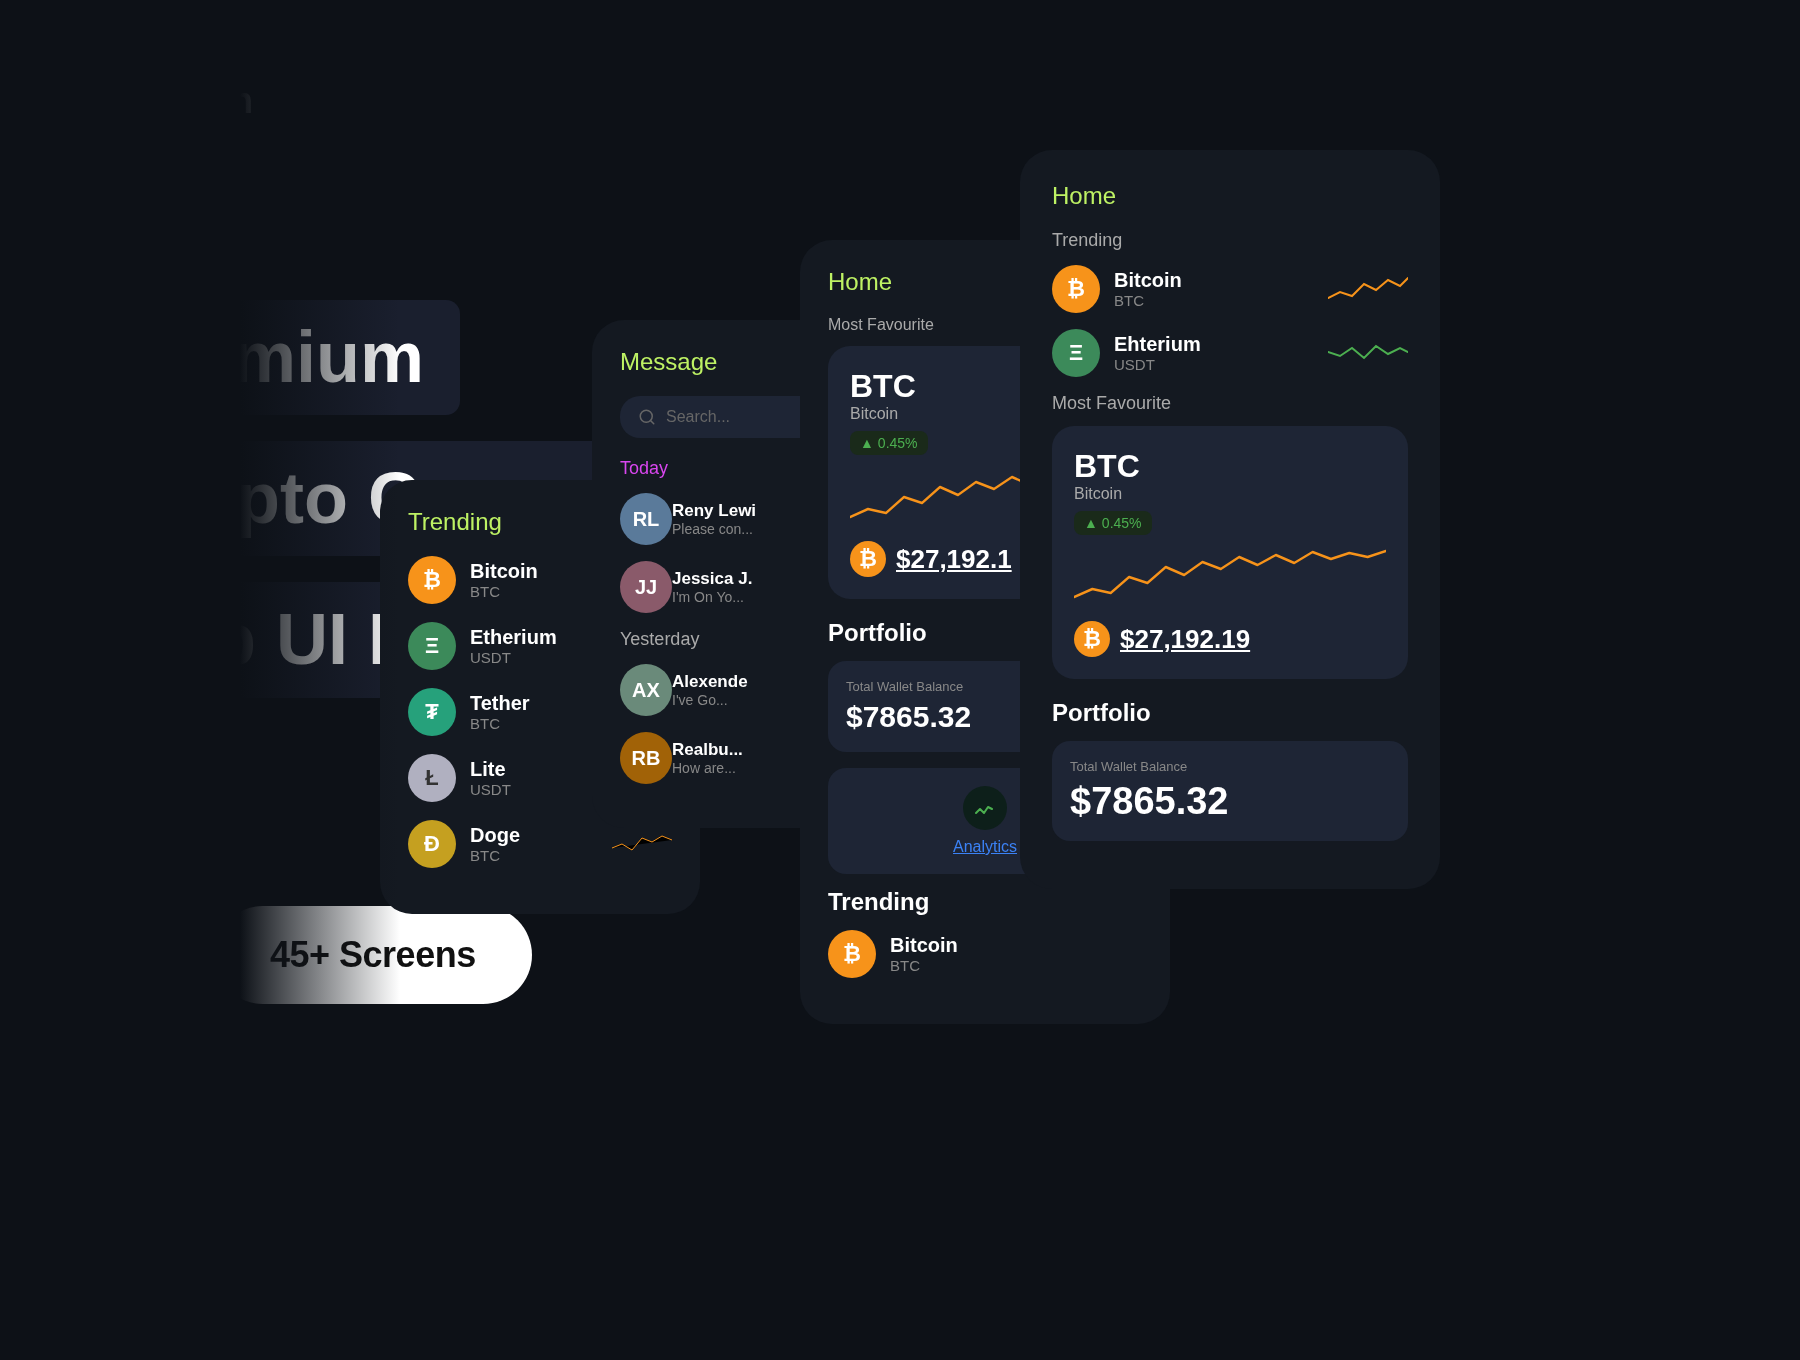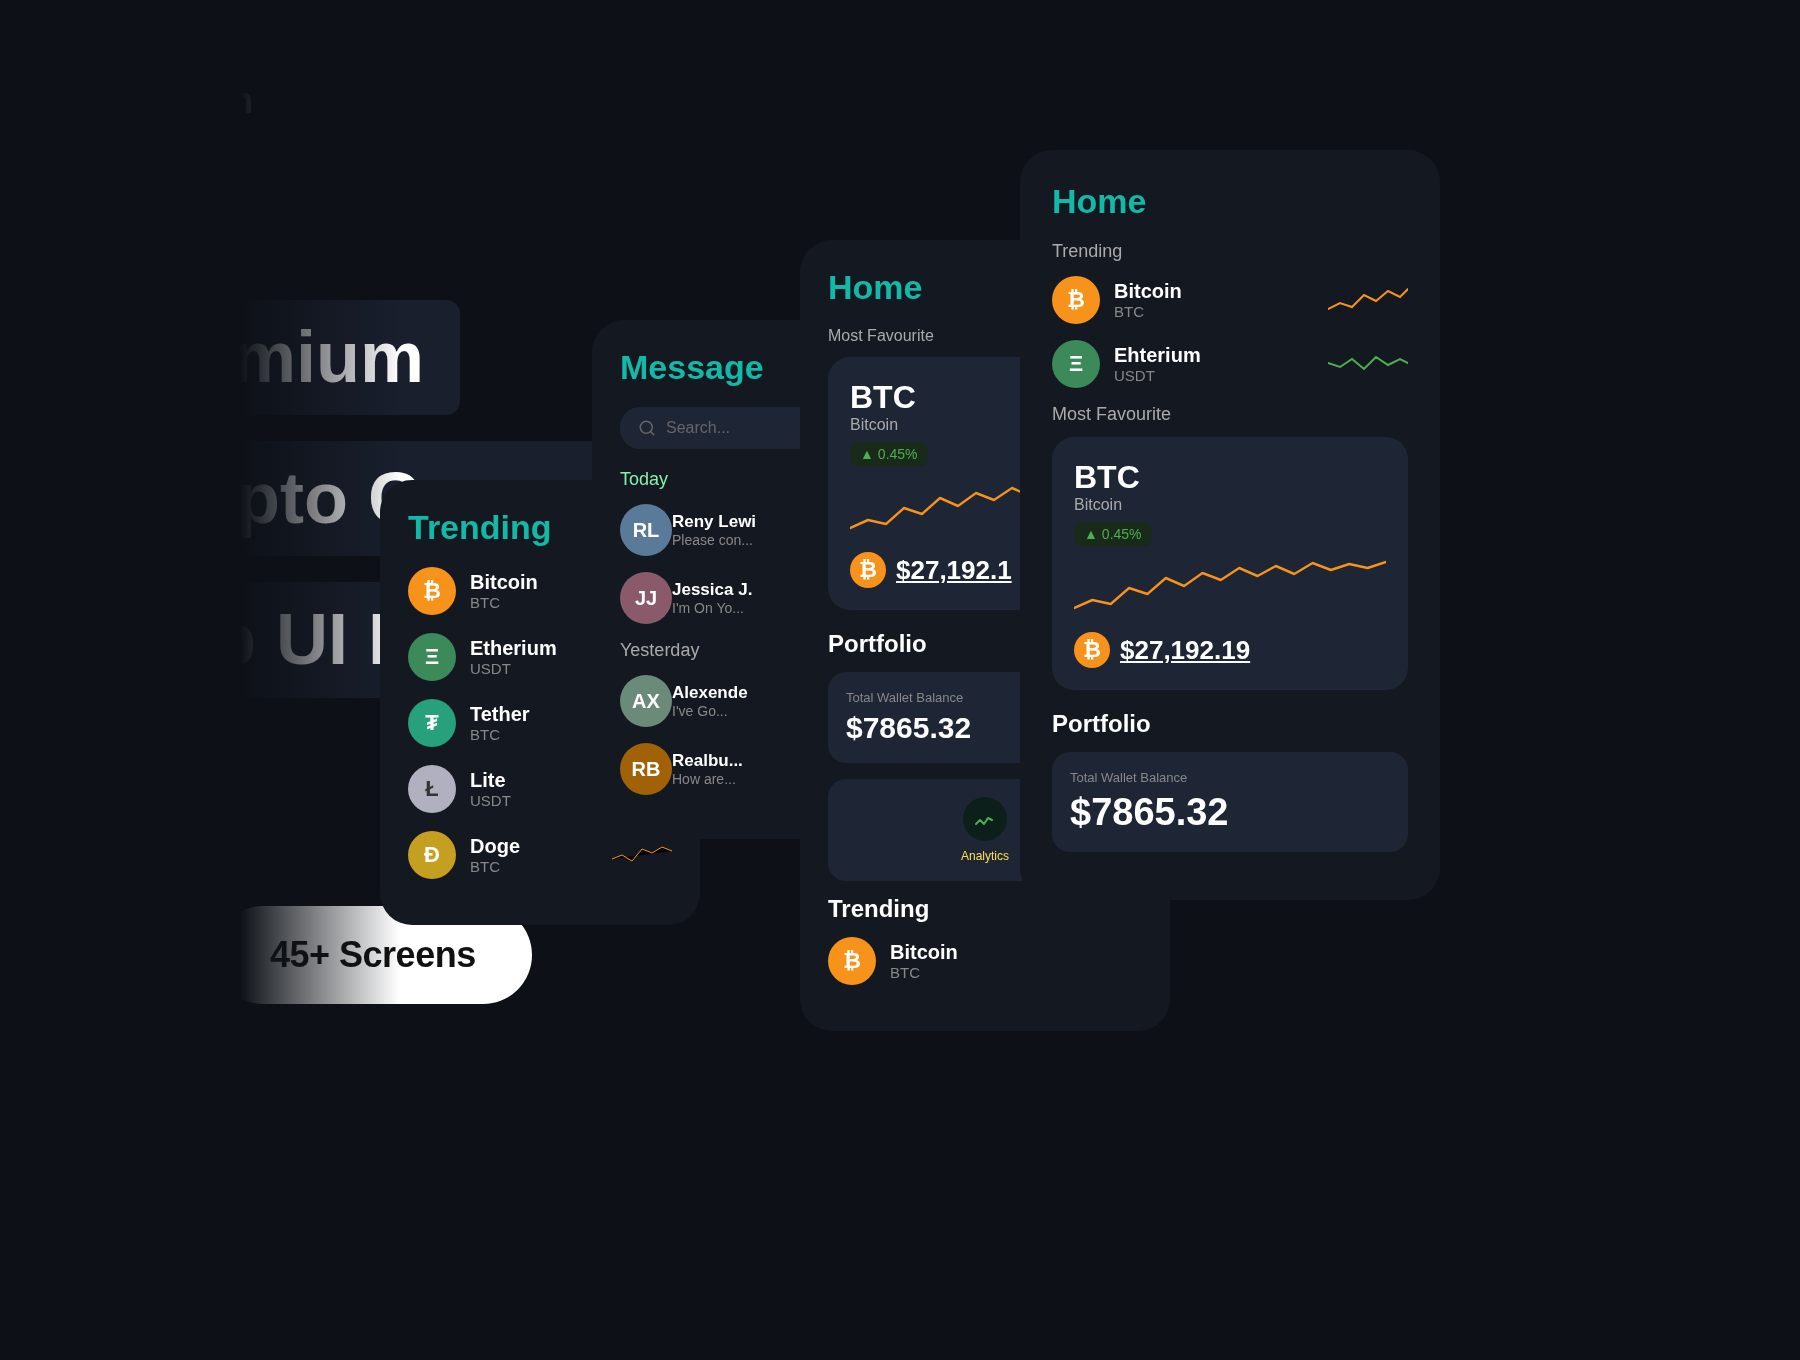--- a/index.html
+++ b/index.html
@@ -96,23 +96,23 @@
       position: absolute;
       top: 480px;
       left: 380px;
       width: 320px;
       background: #141921;
       border-radius: 32px;
       padding: 28px;
       z-index: 5;
     }
     .card-title {
-      color: #14b8a6;
-      font-size: 34px;
-      font-weight: 700;
+      color: #bef264;
+      font-size: 24px;
+      font-weight: 400;
       margin-bottom: 20px;
     }
     .coin-row {
       display: flex;
       align-items: center;
       gap: 14px;
       margin-bottom: 18px;
     }
     .coin-icon {
       width: 48px;
@@ -151,21 +151,21 @@
     .search-bar {
       background: #1e2535;
       border-radius: 20px;
       padding: 12px 18px;
       display: flex;
       align-items: center;
       gap: 10px;
       margin-bottom: 20px;
     }
     .search-bar span { color: #666; font-size: 16px; }
-    .msg-section-title { color: #86efac; font-size: 18px; margin-bottom: 14px; }
+    .msg-section-title { color: #d946ef; font-size: 18px; margin-bottom: 14px; }
     .msg-row {
       display: flex;
       align-items: center;
       margin-bottom: 16px;
     }
     .avatar {
       width: 52px;
       height: 52px;
       border-radius: 50%;
       background: #3a4a6a;
@@ -488,21 +488,21 @@
     <div class="portfolio-value">$7865.32</div>
   </div>
 
   <div style="display:flex;gap:14px;margin-bottom:14px;">
     <div class="analytics-card">
       <div class="analytics-icon-wrap">
         <svg width="24" height="24" viewBox="0 0 24 24" fill="none">
           <path d="M3 17l4-4 4 4 4-6 4 2" stroke="#4caf50" stroke-width="2" stroke-linecap="round" stroke-linejoin="round"></path>
         </svg>
       </div>
-      <div style="color:#fde047;font-size:12px;">Analytics</div>
+      <div style="color:#3b82f6;font-size:16px;text-decoration:underline;">Analytics</div>
     </div>
   </div>
 
   <div class="section-header">Trending</div>
   <div class="coin-row">
     <div class="coin-icon coin-btc ci-btc"></div>
     <div>
       <div class="coin-name">Bitcoin</div>
       <div class="coin-sub">BTC</div>
     </div>

